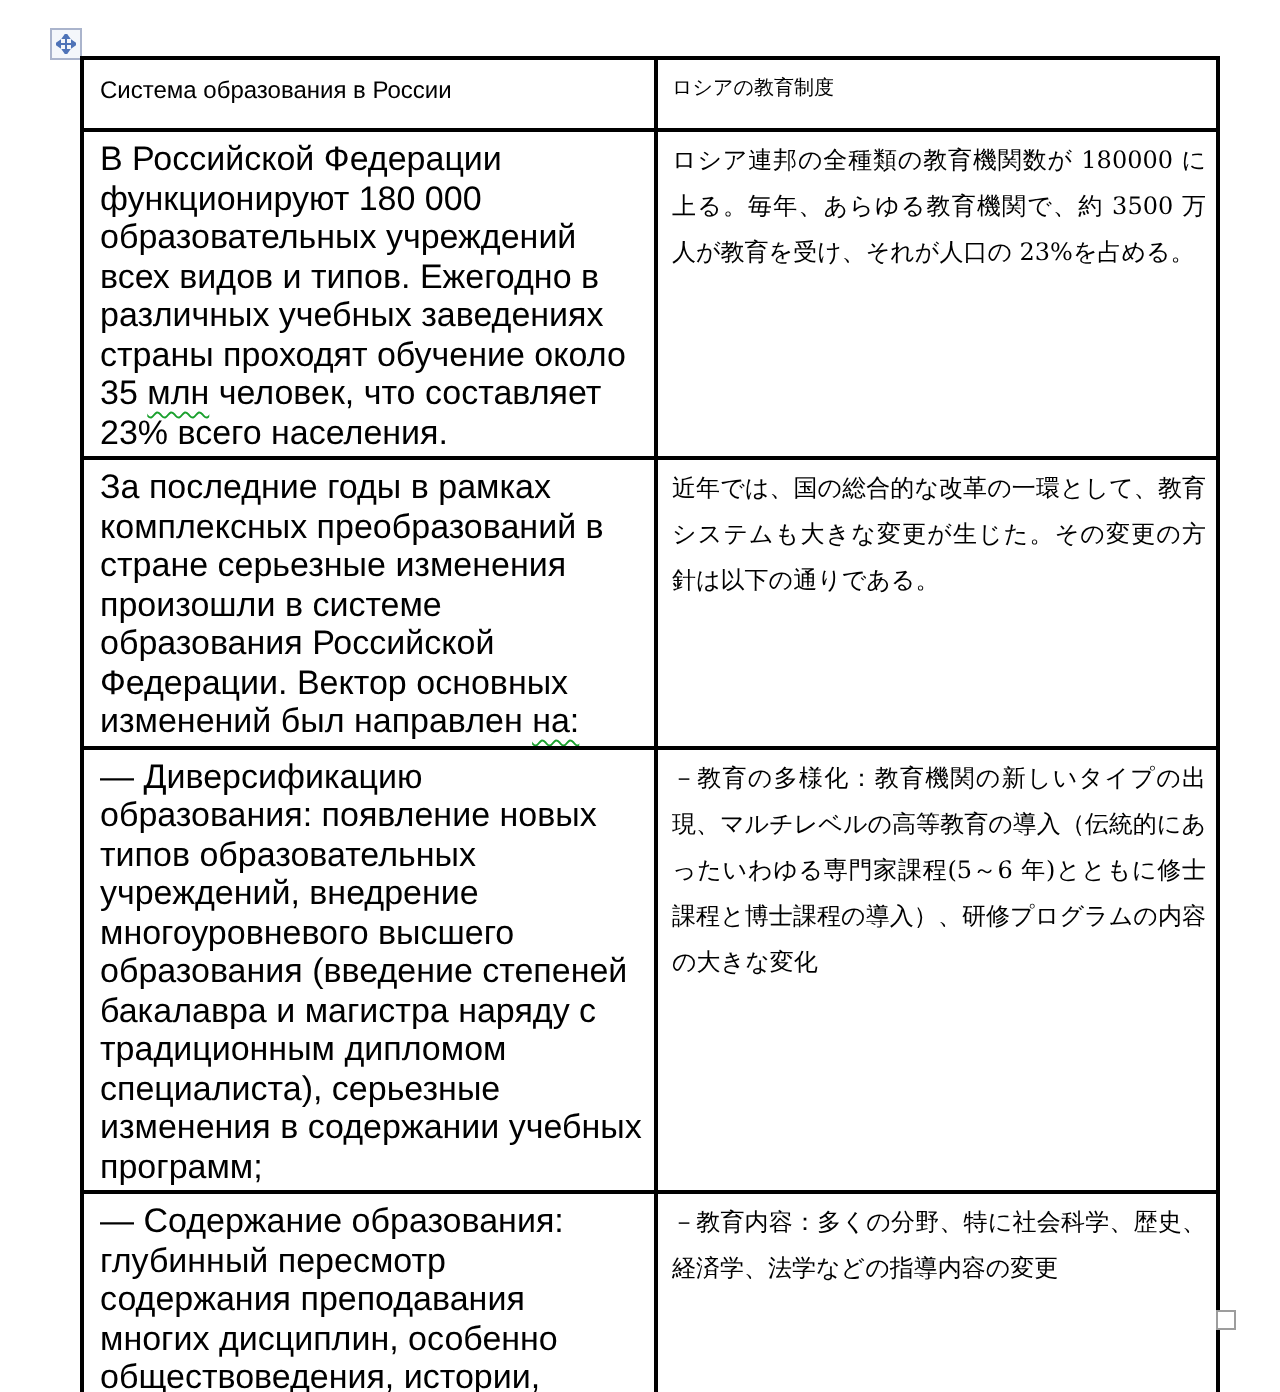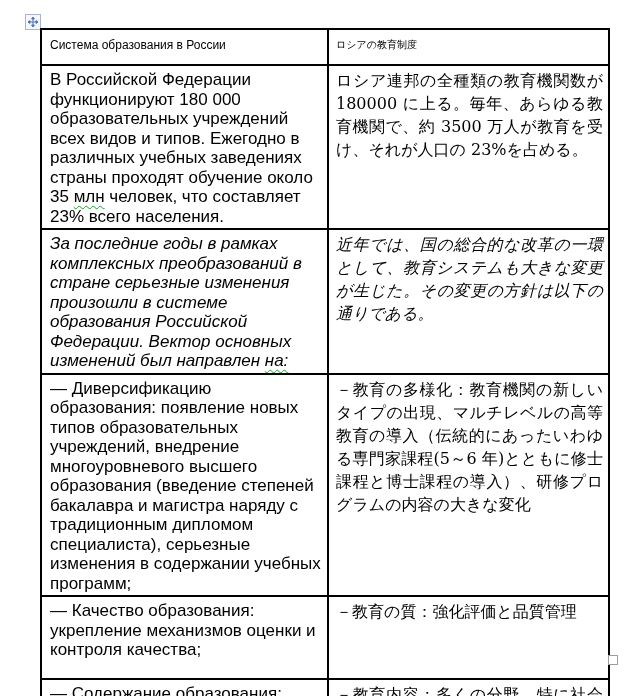--- a/index.html
+++ b/index.html
@@ -11,29 +11,29 @@
                border:1px solid var(--handle-border,#aab4cc);background:#f4f7fb;
                display:flex;align-items:center;justify-content:center;cursor:move;}
   .move-handle svg{display:block;}
 
   
   table.doc{position:absolute;left:40px;top:28px;width:568px;height:626px;
             border-collapse:collapse;table-layout:fixed;}
   table.doc td{border:2px solid #000;vertical-align:top;box-sizing:border-box;overflow:hidden;}
 
   td.ru{padding:4px 6px 2px 8px;font-size:17px;line-height:19.5px;text-align:left;}
-  td.ja{padding:3px 5px 2px 7px;font-size:16px;line-height:23px;text-align:justify;
+  td.ja{padding:3px 5px 2px 7px;font-size:12px;line-height:23px;text-align:justify;
         font-family:"DejaVu Serif","Liberation Serif",serif;}
   td.ru.hdr{font-weight:normal;font-size:12px;line-height:21px;padding-top:5px;}
   td.ja.hdr-ja{font-size:10px;}
 
   
   tr:nth-child(1) td{height:36px;}
   tr:nth-child(2) td{height:122px;}
-  tr:nth-child(3) td{height:107px;font-style:italic;}
+  tr:nth-child(3) td{height:107px;}
   tr:nth-child(4) td{height:139px;margin-top:24px;}
   tr:nth-child(5) td{height:83px;}
   tr:nth-child(6) td{height:47px;}
   tr:nth-child(7) td{height:86px;}
 
   
   .squiggle{text-decoration:underline;text-decoration-style:wavy;
             text-decoration-color:var(--squiggle,#19a02c);
             text-decoration-thickness:1px;text-underline-offset:3px;}
 
@@ -75,24 +75,20 @@
         </tr>
         <tr>
           <td class="ru"><span>За последние годы в рамках комплексных преобразований в стране серьезные изменения произошли в системе образования Российской Федерации. Вектор основных изменений был направлен </span><span class="squiggle">на:</span></td>
           <td class="ja"><span>近年では、国の総合的な改革の一環として、教育システムも大きな変更が生じた。その変更の方針は以下の通りである。</span></td>
         </tr>
         <tr>
           <td class="ru"><span>— Диверсификацию образования: появление новых типов образовательных учреждений, внедрение многоуровневого высшего образования (введение степеней бакалавра и магистра наряду с традиционным дипломом специалиста), серьезные изменения в содержании учебных программ;</span></td>
           <td class="ja"><span>－教育の多様化：教育機関の新しいタイプの出現、マルチレベルの高等教育の導入（伝統的にあったいわゆる専門家課程(5～6 年)とともに修士課程と博士課程の導入）、研修プログラムの内容の大きな変化</span></td>
         </tr>
         <tr>
-          <td class="ru"><span>— Качество образования: укрепление механизмов оценки и контроля качества;</span></td>
-          <td class="ja"><span>－教育の質：強化評価と品質管理</span></td>
-        </tr>
-        <tr>
           <td class="ru"><span>— Содержание образования: глубинный пересмотр содержания преподавания многих дисциплин, особенно обществоведения, истории, экономики, правоведения и других.</span></td>
           <td class="ja"><span>－教育内容：多くの分野、特に社会科学、歴史、経済学、法学などの指導内容の変更</span></td>
         </tr>
       </tbody>
   </table>
 
   <div class="resize-handle"></div>
 
 </div>
 

